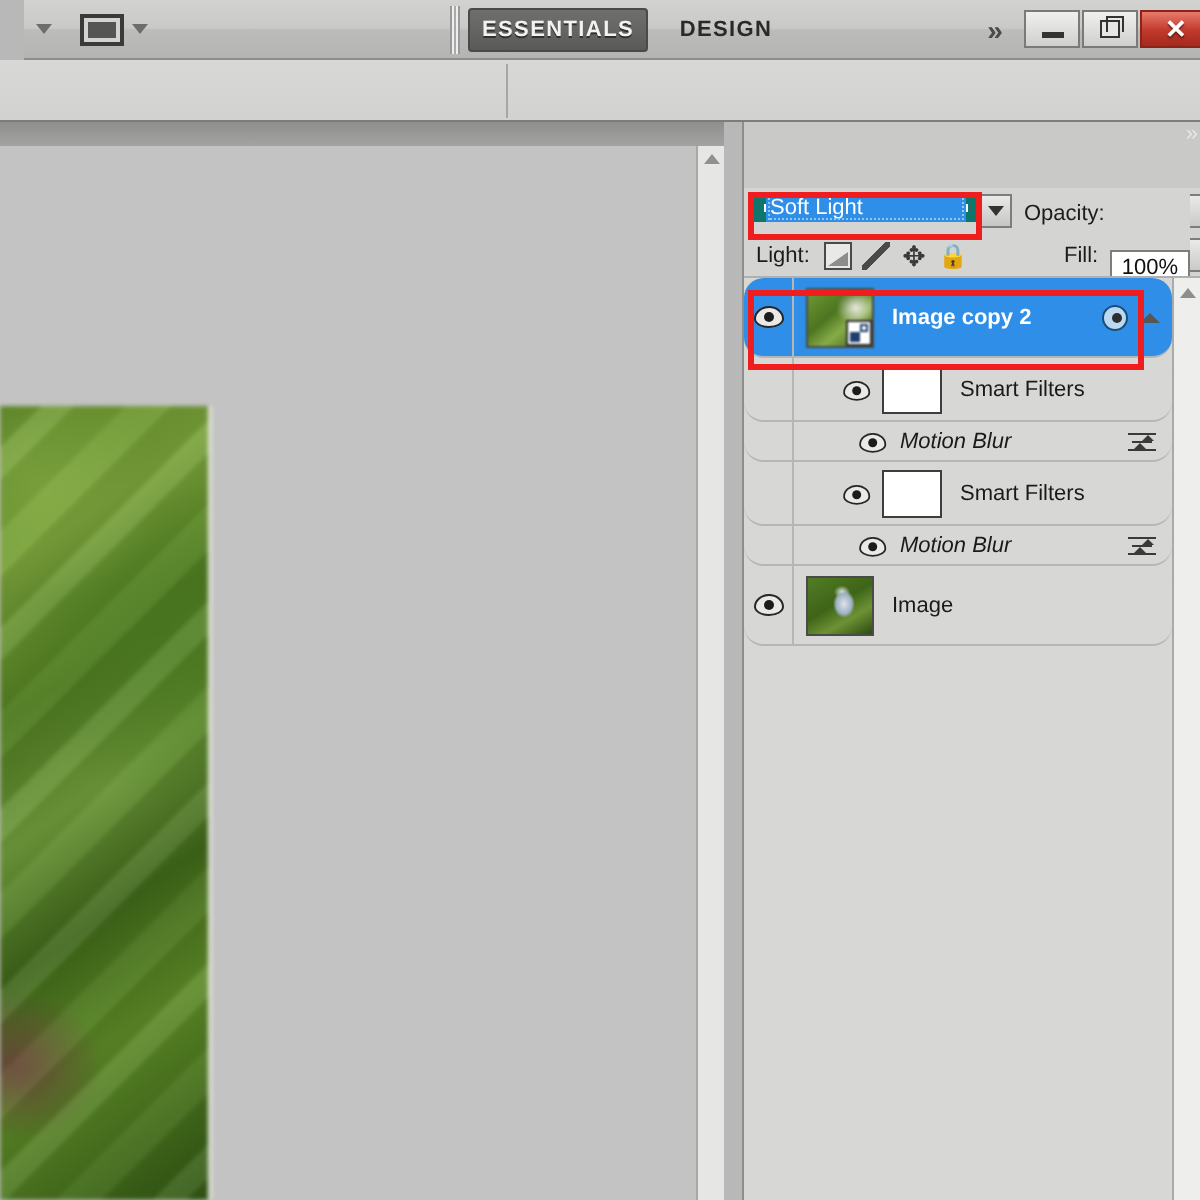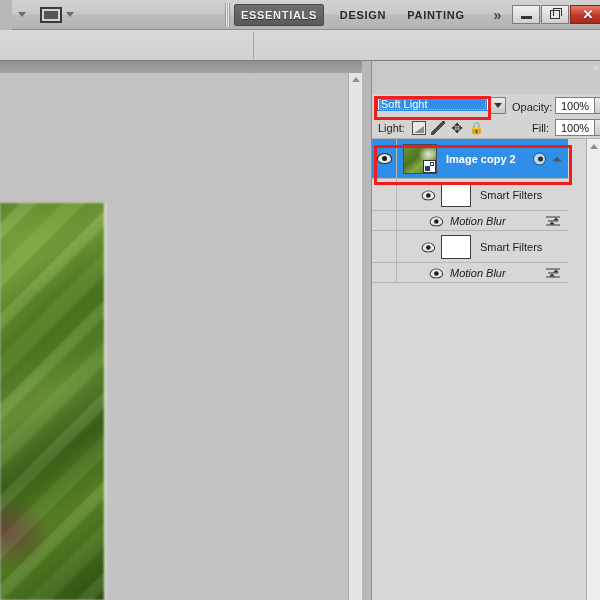--- a/index.html
+++ b/index.html
@@ -175,21 +175,21 @@
   }
   .panelbody {
     position: absolute; left: 0; top: 33px; width: 228px; height: 506px;
     background: #d4d4d2;
   }
 
   
   .blendrow { position: absolute; left: 0; top: 0; width: 228px; height: 23px; }
   .blendselect {
     position: absolute; left: 5px; top: 3px; width: 112px; height: 14px;
-    background: #ffffff; border: 1px solid #0f766e; box-sizing: border-box;
+    background: #ffffff; border: 5px solid #0f766e; box-sizing: border-box;
     display: flex; align-items: center;
   }
   .blendselect .val {
     background: #2f8fe8; color: #ffffff; font-size: 11px;
     padding: 1px 3px 1px 2px; margin: 0 1px; width: 100%;
     outline: 1px dotted #90c8f5; outline-offset: -2px; box-sizing: border-box;
   }
   .dd {
     position: absolute; left: 117px; top: 3px; width: 17px; height: 17px;
     background: linear-gradient(to bottom,#eaeae8,#c6c6c4);
@@ -199,21 +199,21 @@
   .dd::after {
     content: ""; width: 0; height: 0;
     border-left: 4px solid transparent; border-right: 4px solid transparent;
     border-top: 5px solid #333;
   }
   .lbl { position: absolute; font-size: 11px; color: #1c1c1c; }
   .numbox {
     position: absolute; height: 17px; width: 40px;
     background: #fff; border: 1px solid #7d7d7b; box-sizing: border-box;
     display: flex; align-items: center; justify-content: center;
-    font-size: 11px; color: #111;
+    font-size: 11px; color: #111; margin-top: 28px;
   }
   .spin {
     position: absolute; width: 14px; height: 17px;
     background: linear-gradient(to bottom,#eaeae8,#cacac8);
     border: 1px solid #7d7d7b; border-left: none; box-sizing: border-box;
     display: flex; align-items: center; justify-content: center;
   }
   .spin::after {
     content: ""; width: 0; height: 0;
     border-top: 3px solid transparent; border-bottom: 3px solid transparent;
@@ -239,23 +239,23 @@
   }
   .li-move { color: #3a3a38; font-size: 14px; line-height: 14px; text-align: center; }
   .li-lock { font-size: 12px; line-height: 14px; text-align: center; color: #2d2d2b; }
 
   
   .layerlist {
     position: absolute; left: 0; top: 45px; width: 214px; height: 461px;
     background: #d7d7d5; overflow: hidden;
   }
   .layerrow {
-    position: relative; width: 196px; box-sizing: border-box;
+    position: relative; width: 214px; box-sizing: border-box;
     border-bottom: 1px solid #b6b6b4;
-    display: flex; align-items: center;
+    display: flex; align-items: center; border-radius: 10px;
   }
   .layerrow.main { height: 40px; background: #d7d7d5; }
   .layerrow.sel { background: #2f8fe8; }
   .layerrow.sub  { height: 32px; background: #d7d7d5; align-items: center; }
   .layerrow.filt { height: 20px; background: #d7d7d5; font-style: italic; }
 
   .eyecell {
     width: 25px; height: 100%; display: flex; align-items: center; justify-content: center;
     border-right: 1px solid #b6b6b4; box-sizing: border-box;
   }
@@ -371,23 +371,20 @@
     <div class="screenmode"></div>
     <div class="tinyarrow" style="left:54px;top:12px;"></div>
 
     <div class="grip"></div>
 
     <div class="wsbtn active" style="left:222px;width:90px;">
       <span>ESSENTIALS</span>
     </div>
     <div class="wsbtn" style="left:320px;width:62px;">
       <span>DESIGN</span>
-    </div>
-    <div class="wsbtn" style="left:384px;width:80px;">
-      <span>PAINTING</span>
     </div>
 
     <div class="chev">»</div>
 
     <div class="wbtn" style="left:500px;">
       <span class="w-min"></span>
     </div>
     <div class="wbtn" style="left:529px;">
       <span class="w-max"></span>
     </div>
@@ -496,20 +493,27 @@
           <span class="lname">Motion Blur</span>
           <div class="filtsettings">
             <i></i>
               <i></i>
               <i></i>
               <b></b>
               <b></b>
           </div>
         </div>
 
+        <div class="layerrow main">
+          <div class="eyecell">
+            <div class="eye"></div>
+          </div>
+          <div class="thumb photoimg"></div>
+          <span class="lname">Image</span>
+        </div>
 
       </div>
 
       <div class="panel-scroll-v">
         <div class="arrowup"></div>
       </div>
 
     </div>
   </div>
 

